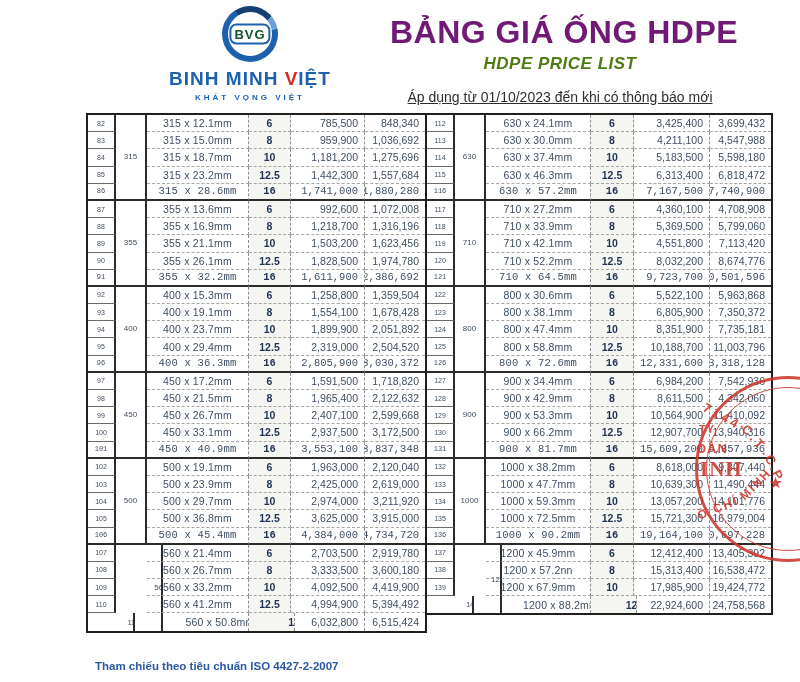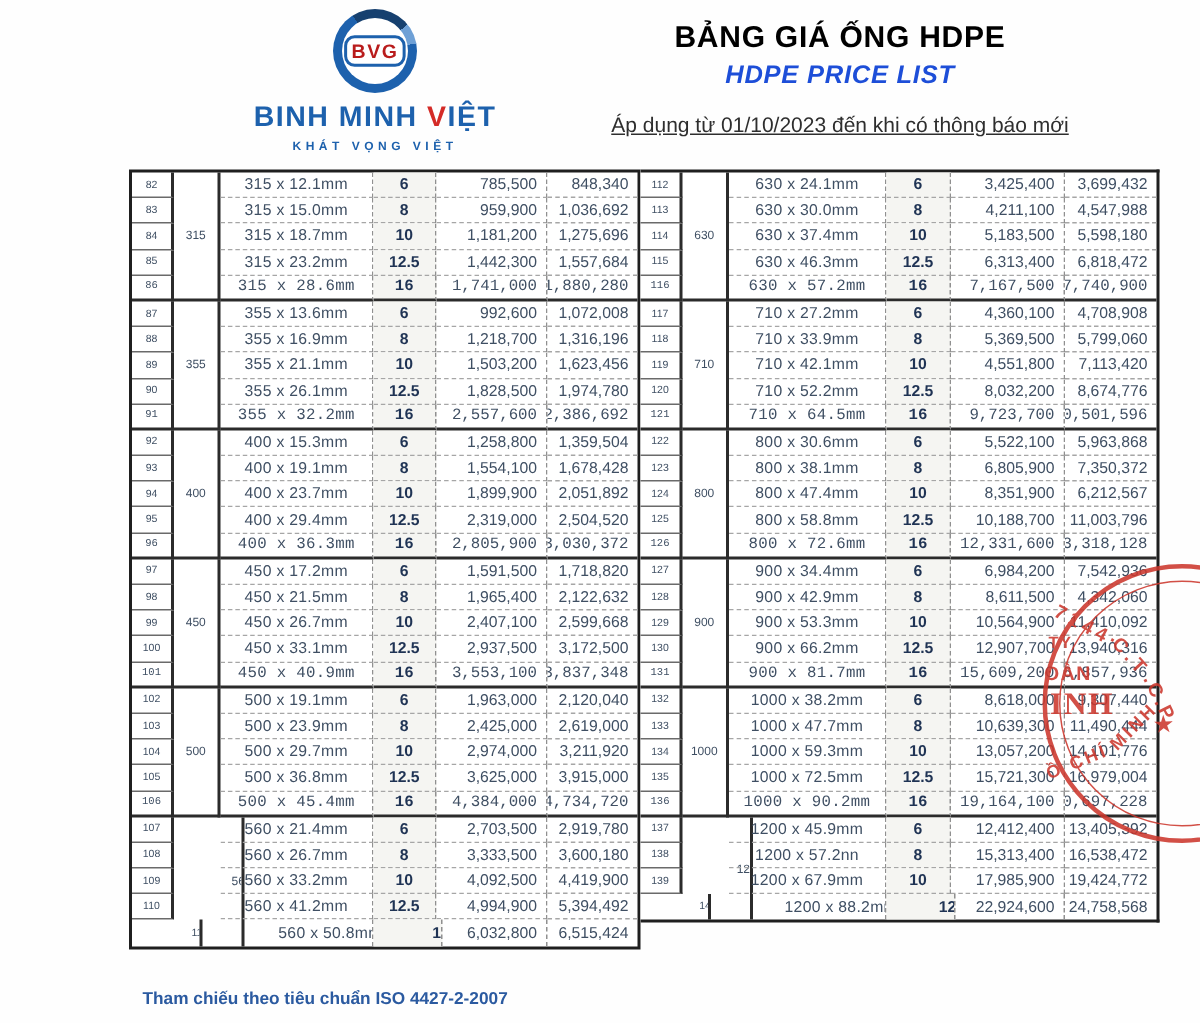--- a/index.html
+++ b/index.html
@@ -14,30 +14,30 @@
   .logo-ring {
     position:relative; width:56px; height:56px; margin:0 auto 6px auto;
     border-radius:50%;
     background: conic-gradient(from 130deg, #1d61ad 0 55%, #16406f 55% 78%, #6ea0d6 78% 86%, #1d61ad 86% 100%);
   }
   .logo-ring::after{
     content:""; position:absolute; inset:6px; background:#fff; border-radius:50%;
   }
   .logo-mono {
     position:absolute; left:50%; top:50%; transform:translate(-50%,-50%);
-    z-index:2; font-size:13px; font-weight:bold; color:#b91c1c;
+    z-index:2; font-size:13px; font-weight:bold; color:#14532d;
     border:2px solid #1d61ad; border-radius:7px; padding:1px 3px; letter-spacing:1px;
     background:#fff;
   }
   .company-name { font-size:19px; font-weight:bold; color:#1d61ad; letter-spacing:1px; white-space:nowrap; }
   .company-name .accent { color:#d42b27; }
   .tagline { font-size:8px; font-weight:bold; color:#1d61ad; letter-spacing:3px; margin-top:3px; }
   .title-block { position:absolute; left:390px; top:14px; width:340px; text-align:center; }
-  .doc-title { font-size:20px; font-weight:bold; color:#000000; letter-spacing:.5px; white-space:nowrap; }
-  .doc-subtitle { font-size:17px; font-weight:bold; font-style:italic; color:#1d4ed8; margin-top:3px; letter-spacing:.5px; }
+  .doc-title { font-size:32px; font-weight:bold; color:#701a75; letter-spacing:.5px; white-space:nowrap; }
+  .doc-subtitle { font-size:17px; font-weight:bold; font-style:italic; color:#4d7c0f; margin-top:3px; letter-spacing:.5px; }
   .doc-validity { font-size:14px; color:#2e2e2e; margin-top:15px;text-decoration:underline; }
   
   .tables { position:absolute; left:86px; top:113px; display:flex; align-items:flex-start; }
   .ptable { display:grid; grid-auto-rows:17.2px; grid-auto-flow:row; background:#fff; border:2.5px solid #1f1f1f; }
   .ptable.right { border-left:none; }
   .cell { display:flex; align-items:center; justify-content:center; font-size:10.5px; color:#3f4f63; overflow:hidden; white-space:nowrap; }
   .c-no   { font-size:7px; border-right:2px solid #2b2b2b; border-bottom:1px solid #6a6a6a; }
   .c-grp  { font-size:8px; border-right:2px solid #2b2b2b; border-bottom:2px solid #2b2b2b; }
   .c-size { border-right:1px dashed #909090; border-bottom:1px dashed #a6a6a6; letter-spacing:.2px; }
   .c-pn   { font-weight:bold; color:#1f3354; background:#f5f5f2; border-right:1px dashed #909090; border-bottom:1px dashed #a6a6a6; }
@@ -118,21 +118,21 @@
         <div class="cell c-price">1,503,200</div>
         <div class="cell c-price c-last">1,623,456</div>
         <div class="cell c-no">90</div>
         <div class="cell c-size">355 x 26.1mm</div>
         <div class="cell c-pn">12.5</div>
         <div class="cell c-price">1,828,500</div>
         <div class="cell c-price c-last">1,974,780</div>
         <div class="cell c-no grp-end">91</div>
         <div class="cell c-size grp-end">355 x 32.2mm</div>
         <div class="cell c-pn grp-end">16</div>
-        <div class="cell c-price grp-end">2,557,600</div>
+        <div class="cell c-price grp-end">1,611,900</div>
         <div class="cell c-price c-last grp-end">2,386,692</div>
         <div class="cell c-no">92</div>
         <div class="cell c-grp" style="grid-row: span 5;">400</div>
         <div class="cell c-size">400 x 15.3mm</div>
         <div class="cell c-pn">6</div>
         <div class="cell c-price">1,258,800</div>
         <div class="cell c-price c-last">1,359,504</div>
         <div class="cell c-no">93</div>
         <div class="cell c-size">400 x 19.1mm</div>
         <div class="cell c-pn">8</div>
@@ -293,21 +293,21 @@
         <div class="cell c-price c-last">5,963,868</div>
         <div class="cell c-no">123</div>
         <div class="cell c-size">800 x 38.1mm</div>
         <div class="cell c-pn">8</div>
         <div class="cell c-price">6,805,900</div>
         <div class="cell c-price c-last">7,350,372</div>
         <div class="cell c-no">124</div>
         <div class="cell c-size">800 x 47.4mm</div>
         <div class="cell c-pn">10</div>
         <div class="cell c-price">8,351,900</div>
-        <div class="cell c-price c-last">6,212,567</div>
+        <div class="cell c-price c-last">7,735,181</div>
         <div class="cell c-no">125</div>
         <div class="cell c-size">800 x 58.8mm</div>
         <div class="cell c-pn">12.5</div>
         <div class="cell c-price">10,188,700</div>
         <div class="cell c-price c-last">11,003,796</div>
         <div class="cell c-no grp-end">126</div>
         <div class="cell c-size grp-end">800 x 72.6mm</div>
         <div class="cell c-pn grp-end">16</div>
         <div class="cell c-price grp-end">12,331,600</div>
         <div class="cell c-price c-last grp-end">13,318,128</div>

